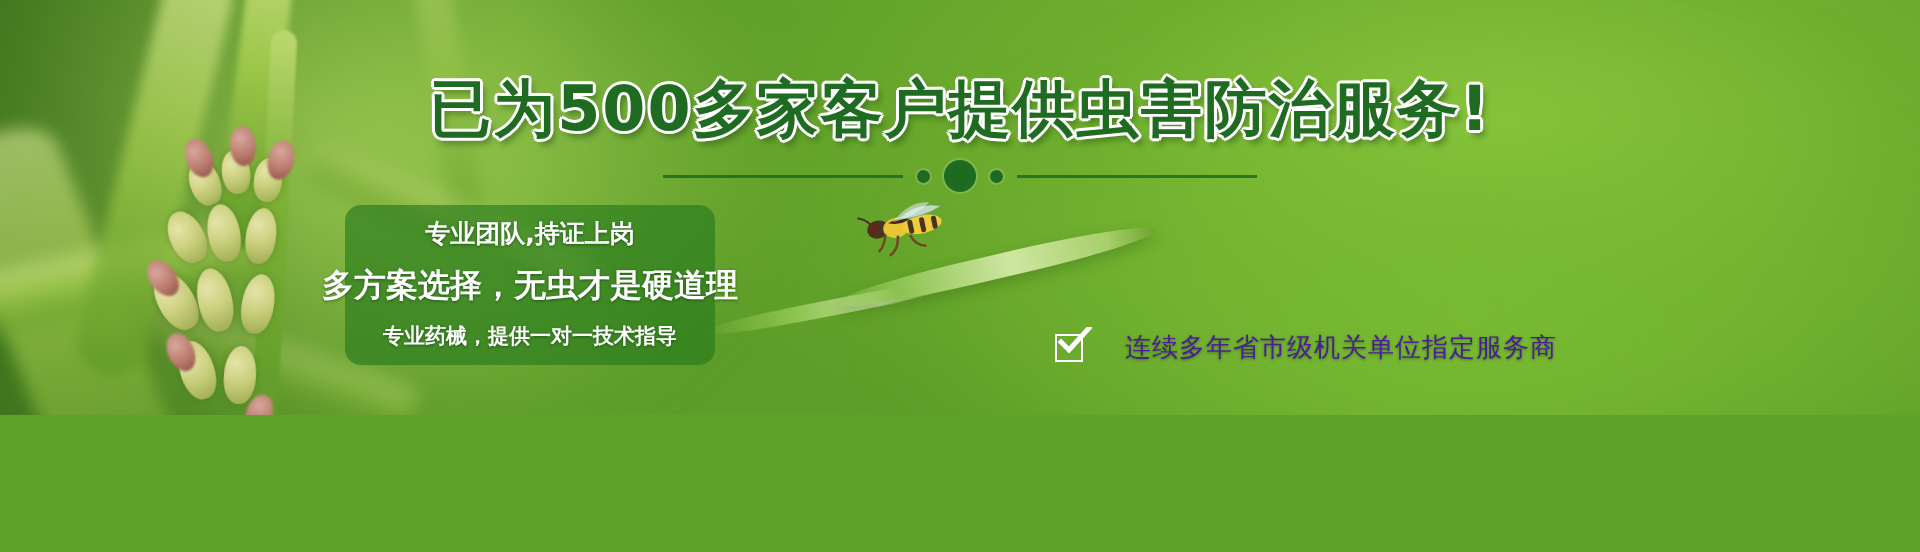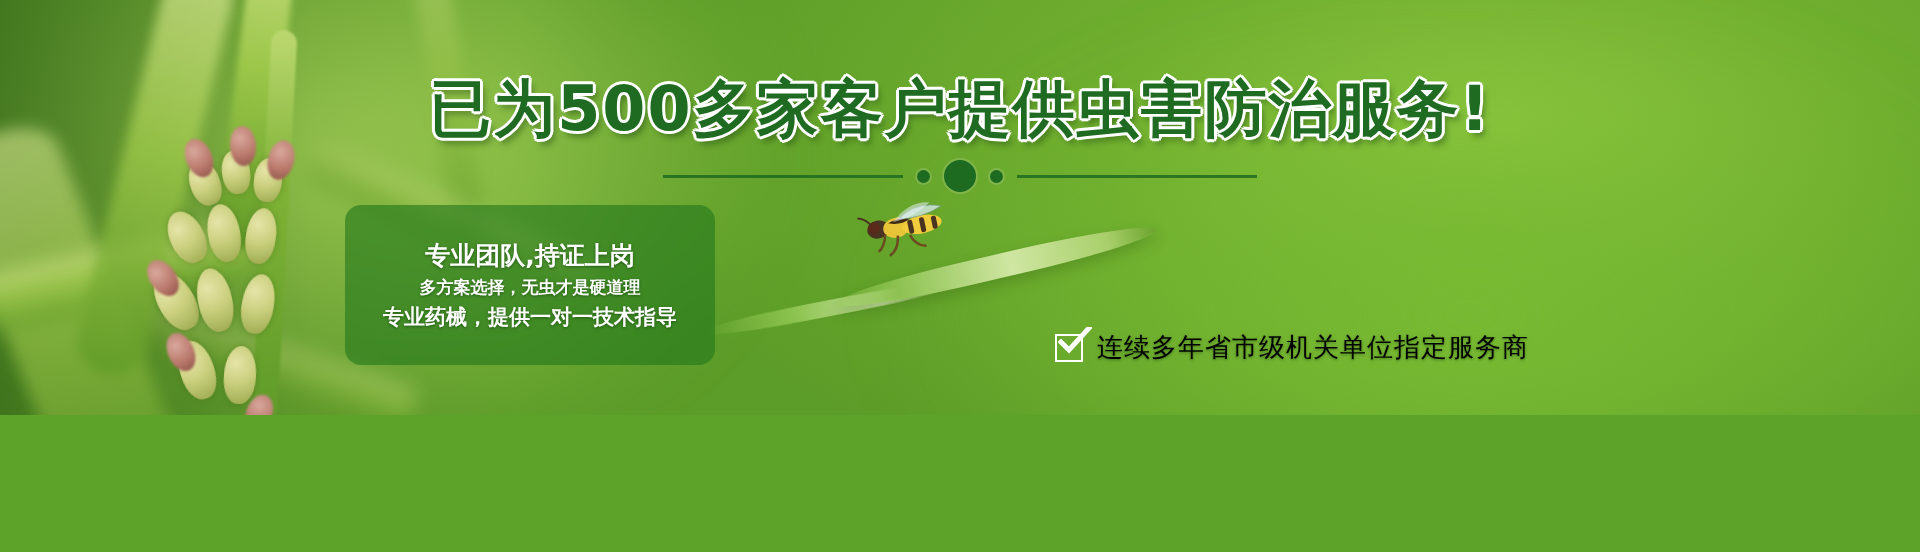--- a/index.html
+++ b/index.html
@@ -127,56 +127,57 @@
 
   
   .panel {
     position:absolute;
     left:345px; top:205px;
     width:370px; height:160px;
     background:rgba(35,120,28,.62);
     border-radius:16px 16px 16px 16px;
     backdrop-filter:blur(1px);
     display:flex; flex-direction:column;
-    align-items:center; justify-content:center;
-    gap:4px;
+    align-items:center; justify-content:flex-start;
+    gap:14px;
     padding:12px 10px;
   }
   .panel .pl {
     color:#ffffff;
     font-weight:bold;
     white-space:nowrap;
     text-shadow:0 1px 3px rgba(0,40,0,.5);
   }
   .panel .pl.l1 { font-size:25px; }
-  .panel .pl.l2 { font-size:17px; }
+  .panel .pl.l2 { font-size:32px; }
   .panel .pl.l3 { font-size:21px; }
 
   
   .checklist {
     position:absolute; left:1055px; top:330px;
     display:flex; flex-direction:column; gap:22px;
   }
   .check-row { display:flex; align-items:center; gap:14px; }
   .check-box {
     position:relative;
     width:28px; height:28px;
     border:2px solid #ffffff;
     flex:0 0 auto;
   }
   .check-box .tick {
     position:absolute; left:1px; top:-9px;
     width:34px; height:28px;
   }
   .check-label {
-    color:#000000;
+    color:#4c1d95;
     font-size:26px;
     letter-spacing:1px;
     white-space:nowrap;
     text-shadow:0 1px 3px rgba(0,40,0,.45);
+    margin-left:28px;
   }
 
   
   .pests {
     position:absolute; left:678px; top:463px;
     display:flex; gap:15px; align-items:center;
   }
   .pest {
     width:52px; height:52px; border-radius:50%;
     background:#ffffff;

